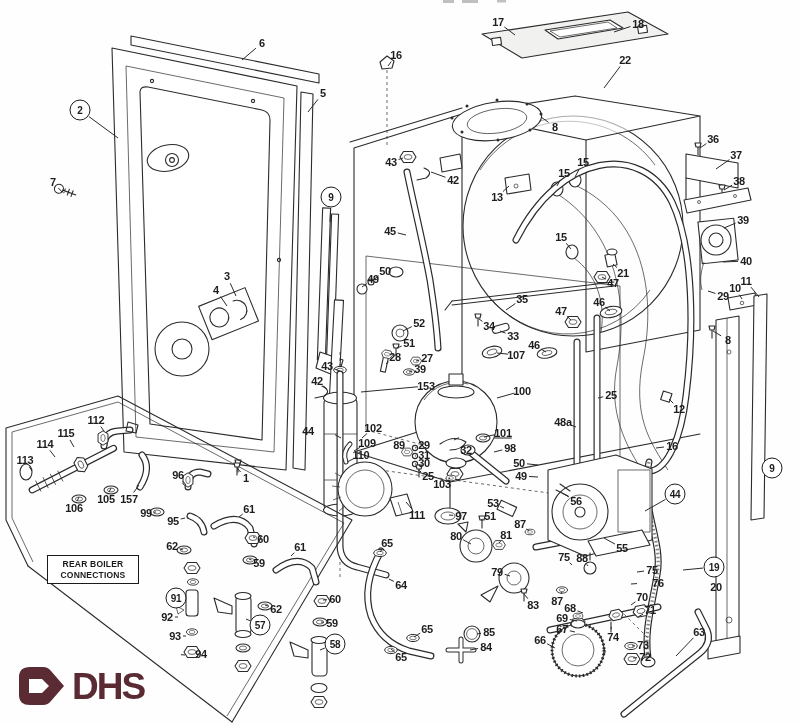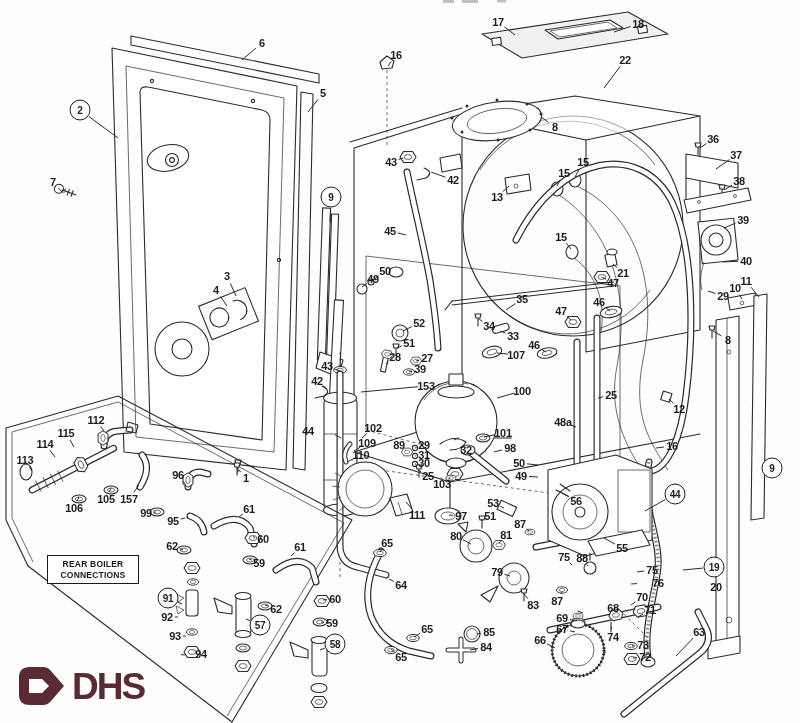--- a/index.html
+++ b/index.html
@@ -655,41 +655,41 @@
       <span class="callout" style="left: 300px; top: 547px;">61</span>
       <span class="callout" style="left: 172px; top: 546px;">62</span>
       <span class="callout" style="left: 276px; top: 609px;">62</span>
       <span class="callout" style="left: 699px; top: 632px;">63</span>
       <span class="callout" style="left: 401px; top: 585px;">64</span>
       <span class="callout" style="left: 387px; top: 543px;">65</span>
       <span class="callout" style="left: 427px; top: 629px;">65</span>
       <span class="callout" style="left: 401px; top: 657px;">65</span>
       <span class="callout" style="left: 540px; top: 640px;">66</span>
       <span class="callout" style="left: 562px; top: 629px;">67</span>
-      <span class="callout" style="left: 570px; top: 608px; margin-left: 43px;">68</span>
+      <span class="callout" style="left: 570px; top: 608px;">68</span>
       <span class="callout" style="left: 562px; top: 618px;">69</span>
       <span class="callout" style="left: 642px; top: 597px;">70</span>
       <span class="callout" style="left: 650px; top: 610px;">71</span>
       <span class="callout" style="left: 645px; top: 657px;">72</span>
       <span class="callout" style="left: 643px; top: 645px;">73</span>
       <span class="callout" style="left: 613px; top: 637px;">74</span>
       <span class="callout" style="left: 564px; top: 557px;">75</span>
       <span class="callout" style="left: 652px; top: 570px;">75</span>
       <span class="callout" style="left: 645px; top: 583px; margin-left: 13px;">76</span>
       <span class="callout" style="left: 497px; top: 572px;">79</span>
       <span class="callout" style="left: 456px; top: 536px;">80</span>
       <span class="callout" style="left: 506px; top: 535px;">81</span>
       <span class="callout" style="left: 533px; top: 605px;">83</span>
       <span class="callout" style="left: 486px; top: 647px;">84</span>
       <span class="callout" style="left: 489px; top: 632px;">85</span>
       <span class="callout" style="left: 520px; top: 524px;">87</span>
       <span class="callout" style="left: 557px; top: 601px;">87</span>
       <span class="callout" style="left: 582px; top: 558px;">88</span>
       <span class="callout" style="left: 399px; top: 445px;">89</span>
-      <span class="callout circled" style="left: 168px; top: 598px;">91</span>
+      <span class="callout circled" style="left: 176px; top: 598px;">91</span>
       <span class="callout" style="left: 167px; top: 617px;">92</span>
       <span class="callout" style="left: 175px; top: 636px;">93</span>
       <span class="callout" style="left: 173px; top: 654px; margin-left: 28px;">94</span>
       <span class="callout" style="left: 173px; top: 521px;">95</span>
       <span class="callout" style="left: 178px; top: 475px;">96</span>
       <span class="callout" style="left: 461px; top: 516px;">97</span>
       <span class="callout" style="left: 510px; top: 448px;">98</span>
       <span class="callout" style="left: 146px; top: 513px;">99</span>
       <span class="callout" style="left: 522px; top: 391px;">100</span>
       <span class="callout" style="left: 503px; top: 433px; text-decoration: underline;">101</span>

